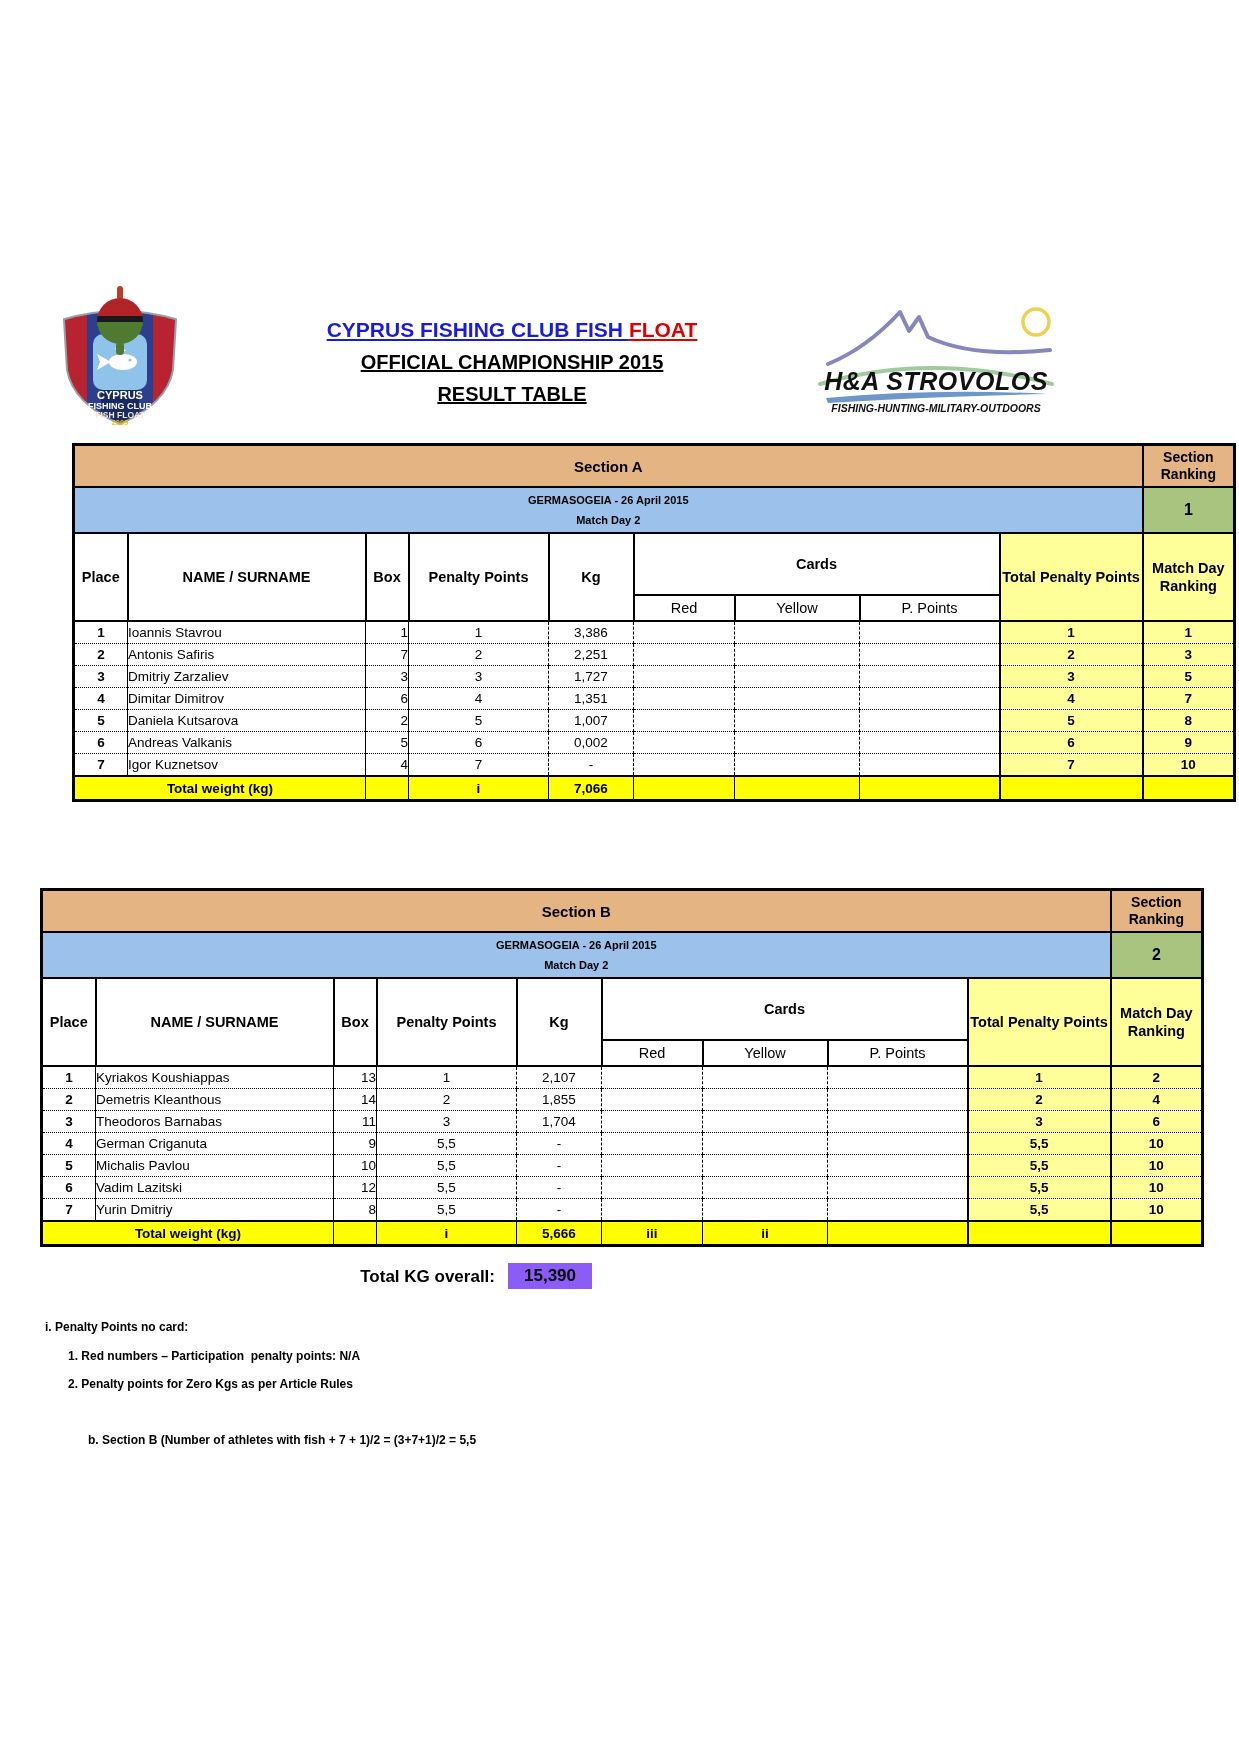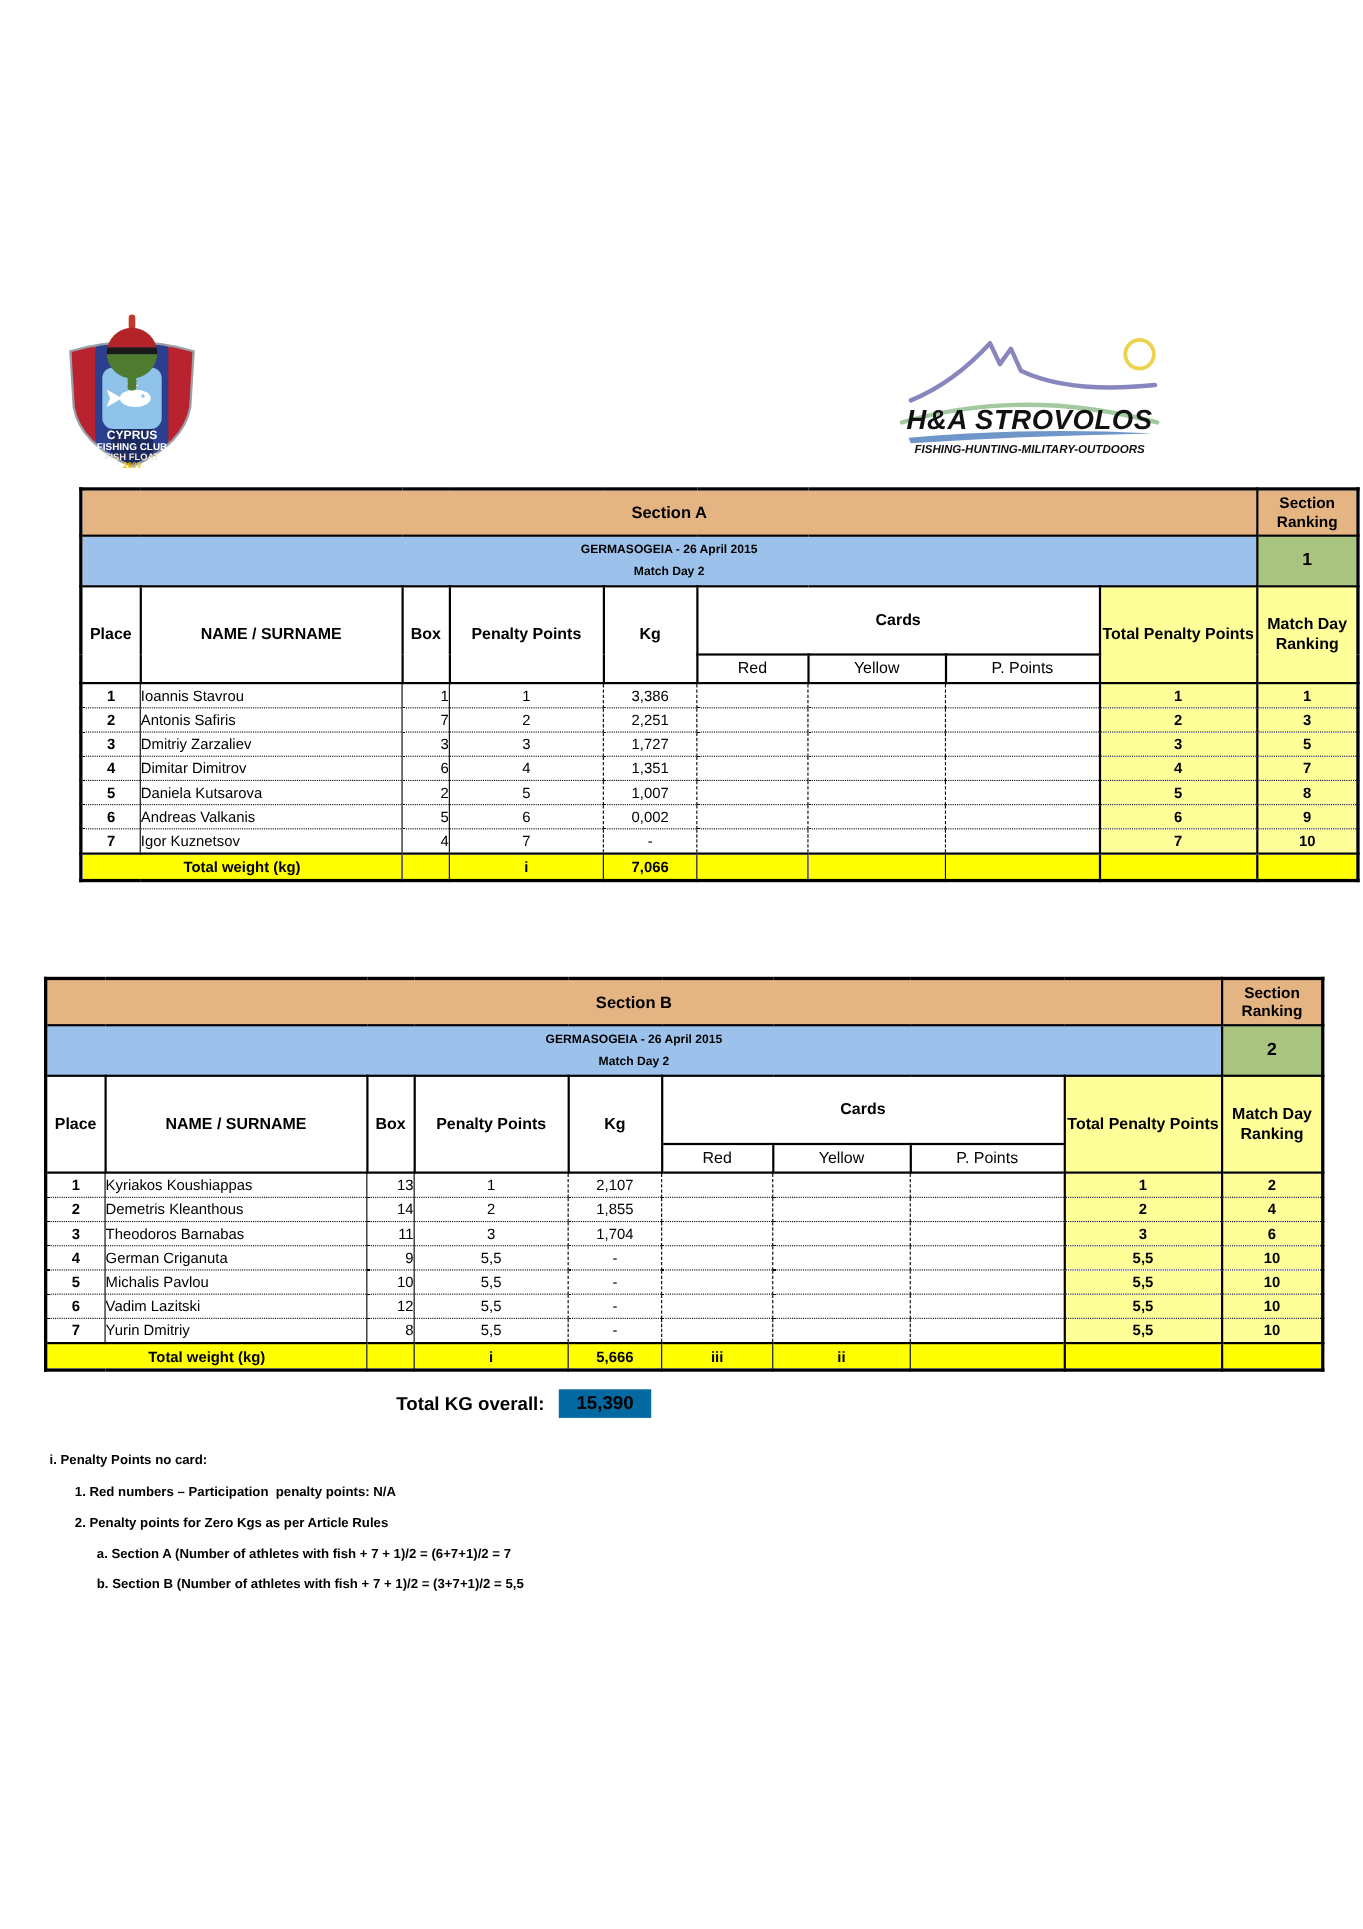--- a/index.html
+++ b/index.html
@@ -46,21 +46,21 @@
   .dr{border-right:1px dashed #000;}
   .tr2{border-right:2px solid #000;}
 
   tr.total td{background:#ffff00;font-weight:bold;text-align:center;
               border:1px solid #000;border-top:2px solid #000;height:22px;}
   tr.total td.tr2{border-right:2px solid #000;}
 
   
   .summary-label{position:absolute;left:300px;top:1267px;width:195px;text-align:right;
                  font-size:17px;font-weight:bold;}
-  .summary-value{position:absolute;left:508px;top:1263px;width:84px;height:26px;background:#0369a1;
+  .summary-value{position:absolute;left:508px;top:1263px;width:84px;height:26px;background:#8b5cf6;
                  font-size:17px;font-weight:bold;text-align:center;line-height:26px;}
   .note{position:absolute;font-size:12px;font-weight:bold;white-space:pre;}
   .n0{left:45px;top:1320px;}
   .n1{left:68px;top:1349px;}
   .n2{left:68px;top:1377px;}
   .n3{left:88px;top:1405px;}
   .n4{left:88px;top:1433px;}
 </style>
 </head>
 <body>
@@ -99,20 +99,25 @@
         <rect x="42" y="38" width="46" height="24" fill="#4e7b2f"></rect>
       </g>
       <rect x="61" y="58" width="8" height="13" rx="3.5" fill="#4e7b2f"></rect>
     </g>
     <text x="65" y="115" text-anchor="middle" font-size="11" font-weight="bold" fill="#ffffff">CYPRUS</text>
     <text x="65" y="125" text-anchor="middle" font-size="9" font-weight="bold" fill="#ffffff">FISHING CLUB</text>
     <text x="65" y="134" text-anchor="middle" font-size="8.5" font-weight="bold" fill="#f3e6d8">FISH FLOAT</text>
     <text x="65" y="141" text-anchor="middle" font-size="7.5" font-weight="bold" fill="#f1c40f">2009</text>
   </svg>
 
+  <div class="titles">
+    <div class="t1"><span class="blue">CYPRUS FISHING CLUB FISH </span><span class="red">FLOAT</span></div>
+    <div class="t2">OFFICIAL CHAMPIONSHIP 2015</div>
+    <div class="t3">RESULT TABLE</div>
+  </div>
 
   <svg class="sponsor-logo" width="248" height="118" viewBox="0 0 248 118">
     <circle cx="224" cy="24" r="13" fill="none" stroke="#edd24f" stroke-width="3.5"></circle>
     <path d="M16 66 Q55 50 88 14 L97 33 L107 19 L116 39 Q160 60 238 52" fill="none" stroke="#8787be" stroke-width="4" stroke-linecap="round" stroke-linejoin="round"></path>
     <path d="M8 86 Q90 62 180 74 Q210 78 240 86" fill="none" stroke="#a3c9a0" stroke-width="4" stroke-linecap="round"></path>
     <text x="124" y="92" text-anchor="middle" font-size="25" font-weight="bold" font-style="italic" letter-spacing="0.5" fill="#111111">H&amp;A STROVOLOS</text>
     <path d="M14 100 Q124 90 236 96 Q124 98 16 105 Z" fill="#6e96c8"></path>
     <text x="124" y="114" text-anchor="middle" font-size="10.5" font-weight="bold" font-style="italic" fill="#111111">FISHING-HUNTING-MILITARY-OUTDOORS</text>
   </svg>
 
@@ -401,16 +406,15 @@
     </tbody>
       </table>
   </div>
 
   <div class="summary-label">Total KG overall:</div>
   <div class="summary-value">15,390</div>
 
   <div class="note n0">i. Penalty Points no card:</div>
   <div class="note n1">1. Red numbers – Participation  penalty points: N/A</div>
   <div class="note n2">2. Penalty points for Zero Kgs as per Article Rules</div>
-  <div class="note n3">a. Section A (Number of athletes with fish + 7 + 1)/2 = (6+7+1)/2 = 7</div>
   <div class="note n4">b. Section B (Number of athletes with fish + 7 + 1)/2 = (3+7+1)/2 = 5,5</div>
 
 </div>
 
 </body></html>

